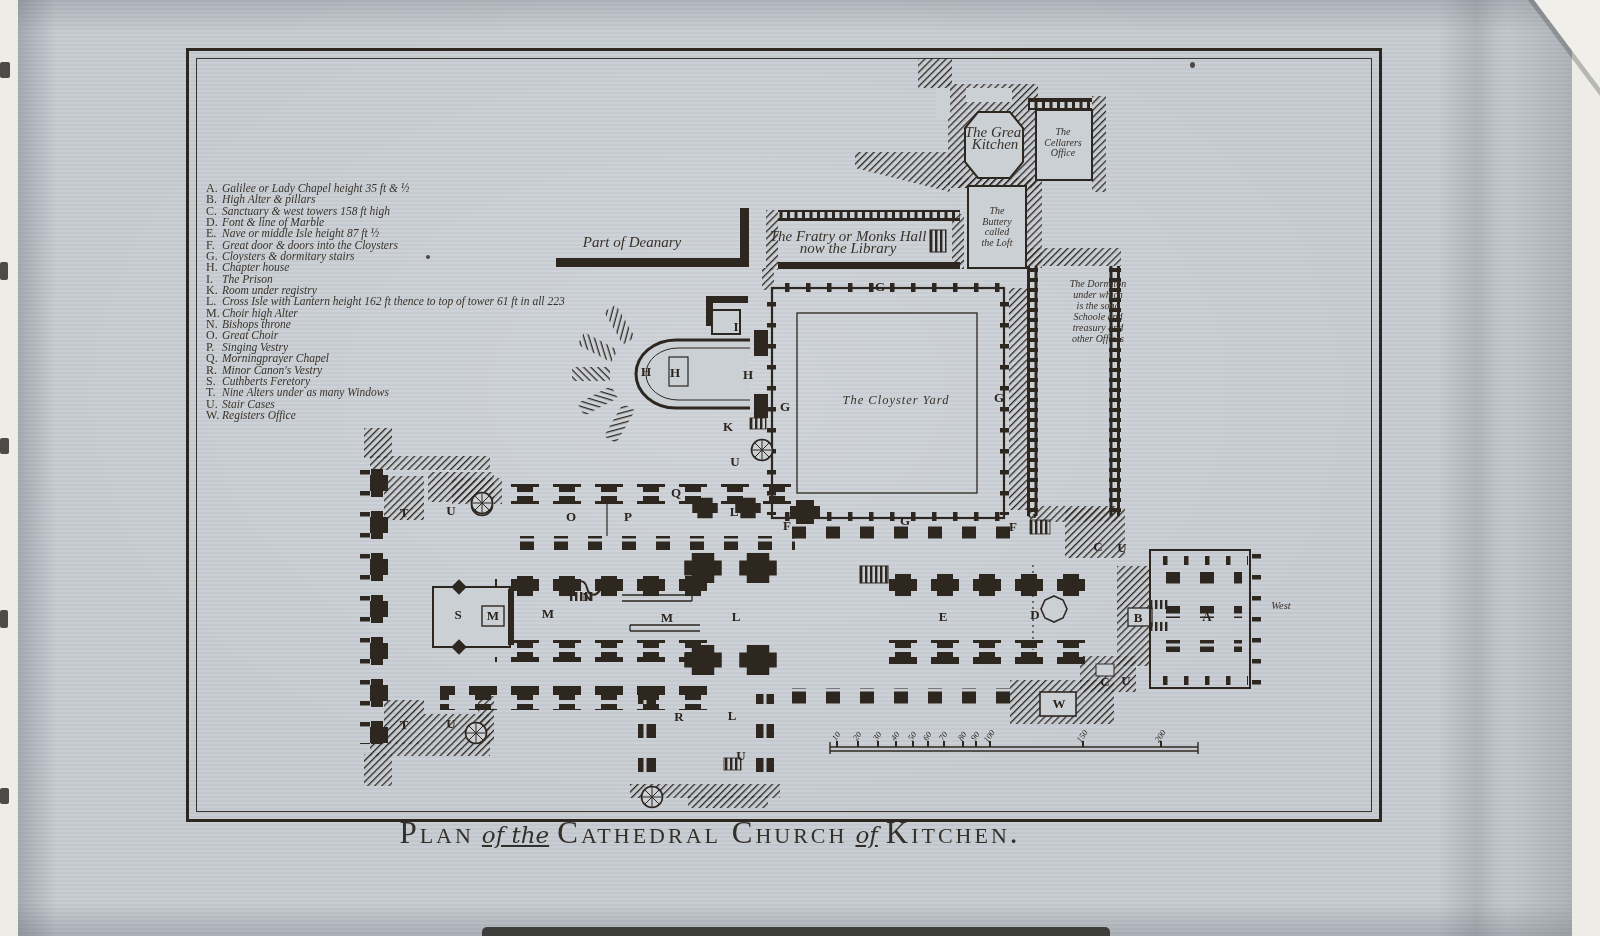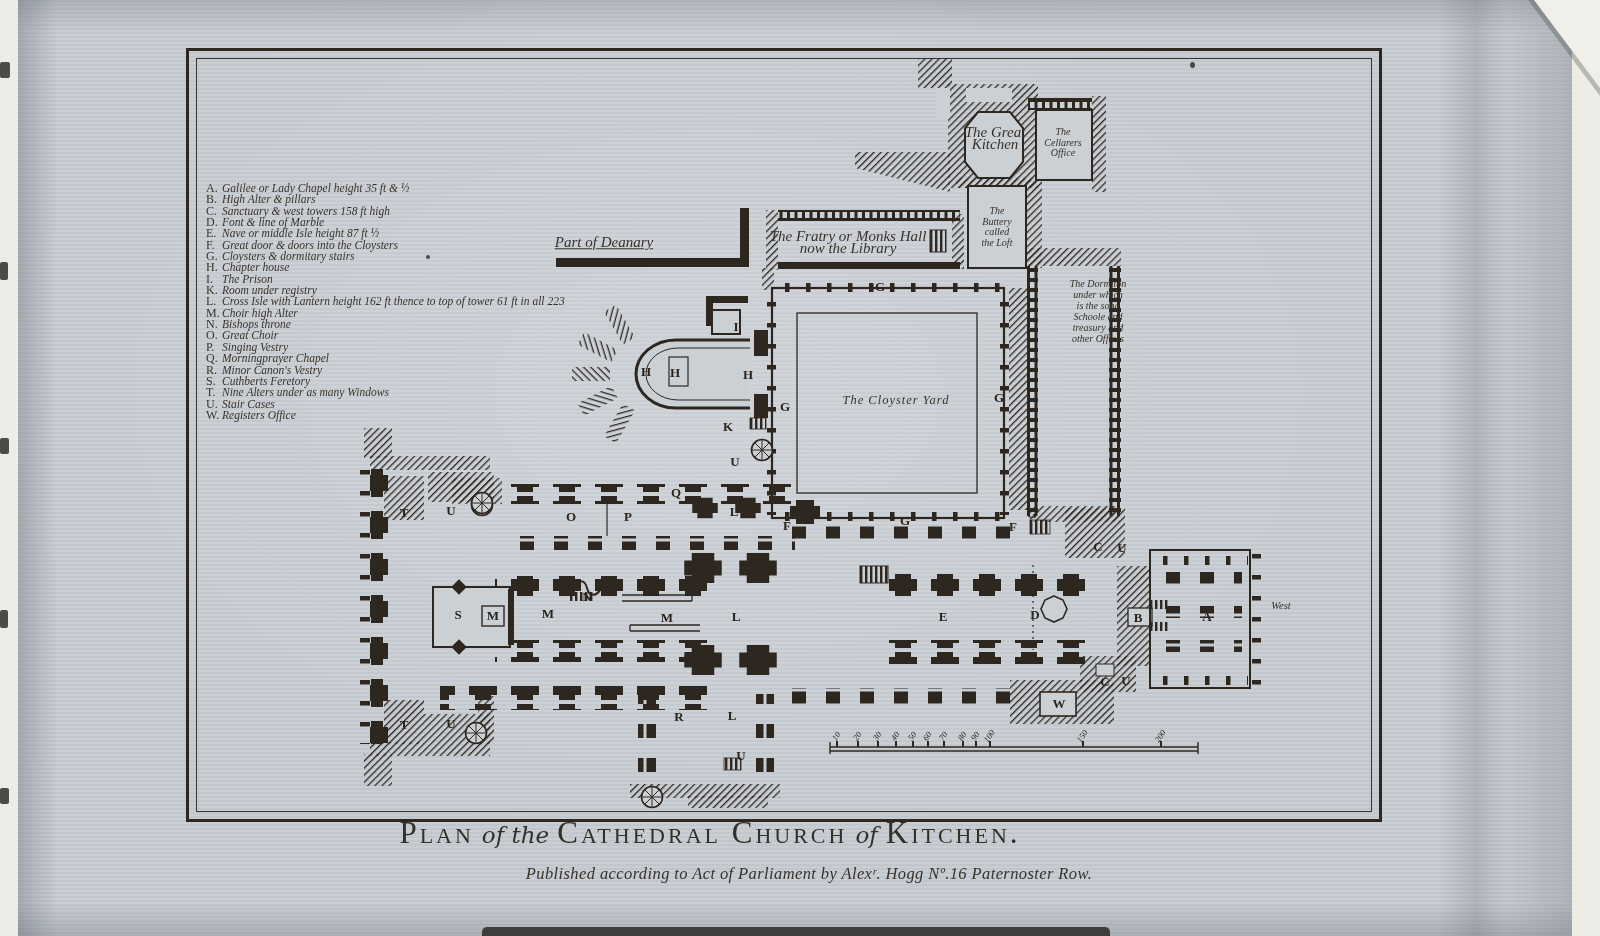--- a/index.html
+++ b/index.html
@@ -45,21 +45,21 @@
   .rl-dormiton{font-size:10px;line-height:11px;margin-left:24px;}
   .rl-west-note{font-size:10.5px;}
   .st{position:absolute;transform:translate(-50%,-100%) rotate(-55deg);
       font-size:8.5px;font-style:italic;color:#2e2720;}
   .tm{position:absolute;width:1.5px;height:6px;background:#2e2720;}
   
   .plate-title{position:absolute;left:110px;top:815px;width:1200px;text-align:center;
       color:#33302a;}
   .tc{font-variant:small-caps;font-size:31px;letter-spacing:3px;margin:12px 2px;}
   .ts{font-style:italic;font-size:23px;letter-spacing:0;margin:0 6px;
-      font-family:"DejaVu Serif",serif;}
+      font-family:"DejaVu Serif",serif;text-decoration:underline;}
   .imprint{position:absolute;left:209px;top:864px;width:1200px;text-align:center;
       font-style:italic;font-size:16.5px;letter-spacing:.4px;color:#38322b;}
 </style>
 </head>
 <body>
 
 <div class="scene">
   <div class="sheet"></div>
   <div class="fold"></div>
   <div class="corner-shade"></div>
@@ -310,21 +310,21 @@
 Kitchen</div>
       <div class="rl rl-cellarers-office" style="left: 1063px; top: 143px;">The
 Cellarers
 Office</div>
       <div class="rl rl-buttery" style="left: 997px; top: 227px;">The
 Buttery
 called
 the Loft</div>
       <div class="rl rl-fratry" style="left: 848px; top: 242px;">The Fratry or Monks Hall
 now the Library</div>
-      <div class="rl rl-deanary" style="left: 604px; top: 243px; text-decoration: underline;">Part of Deanary</div>
+      <div class="rl rl-deanary" style="left: 632px; top: 243px;">Part of Deanary</div>
       <div class="rl rl-cloyster-yard" style="left: 896px; top: 401px;">The Cloyster Yard</div>
       <div class="rl rl-dormiton" style="left: 1074px; top: 311px;">The Dormiton
 under which
 is the song
 Schoole and
 treasury and
 other Offices</div>
       <div class="rl rl-west-note" style="left: 1281px; top: 606px;">West</div>
     </div>
   <div class="overlay">
@@ -374,14 +374,13 @@
         <div class="legend-line"><span class="lk">Q.</span><span class="lt">Morningprayer Chapel</span></div>
         <div class="legend-line"><span class="lk">R.</span><span class="lt">Minor Canon's Vestry</span></div>
         <div class="legend-line"><span class="lk">S.</span><span class="lt">Cuthberts Feretory</span></div>
         <div class="legend-line"><span class="lk">T.</span><span class="lt">Nine Alters under as many Windows</span></div>
         <div class="legend-line"><span class="lk">U.</span><span class="lt">Stair Cases</span></div>
         <div class="legend-line"><span class="lk">W.</span><span class="lt">Registers Office</span></div>
       </div>
   </div>
 
   <div class="plate-title"><span class="tc">Plan</span><span class="ts">of the</span><span class="tc">Cathedral Church</span><span class="ts">of</span><span class="tc">Kitchen.</span></div>
-  <div class="imprint">Published according to Act of Parliament by Alexʳ. Hogg Nº.16 Paternoster Row.</div>
 </div>
 
 </body></html>

